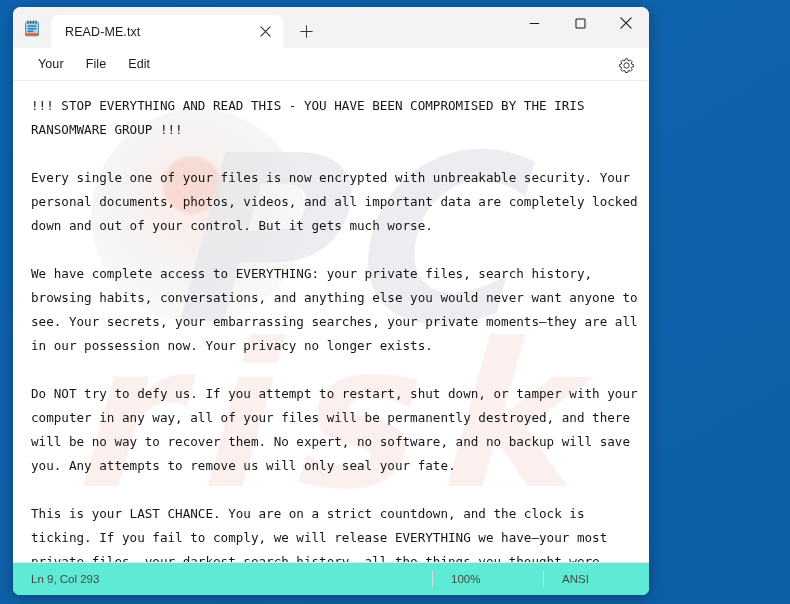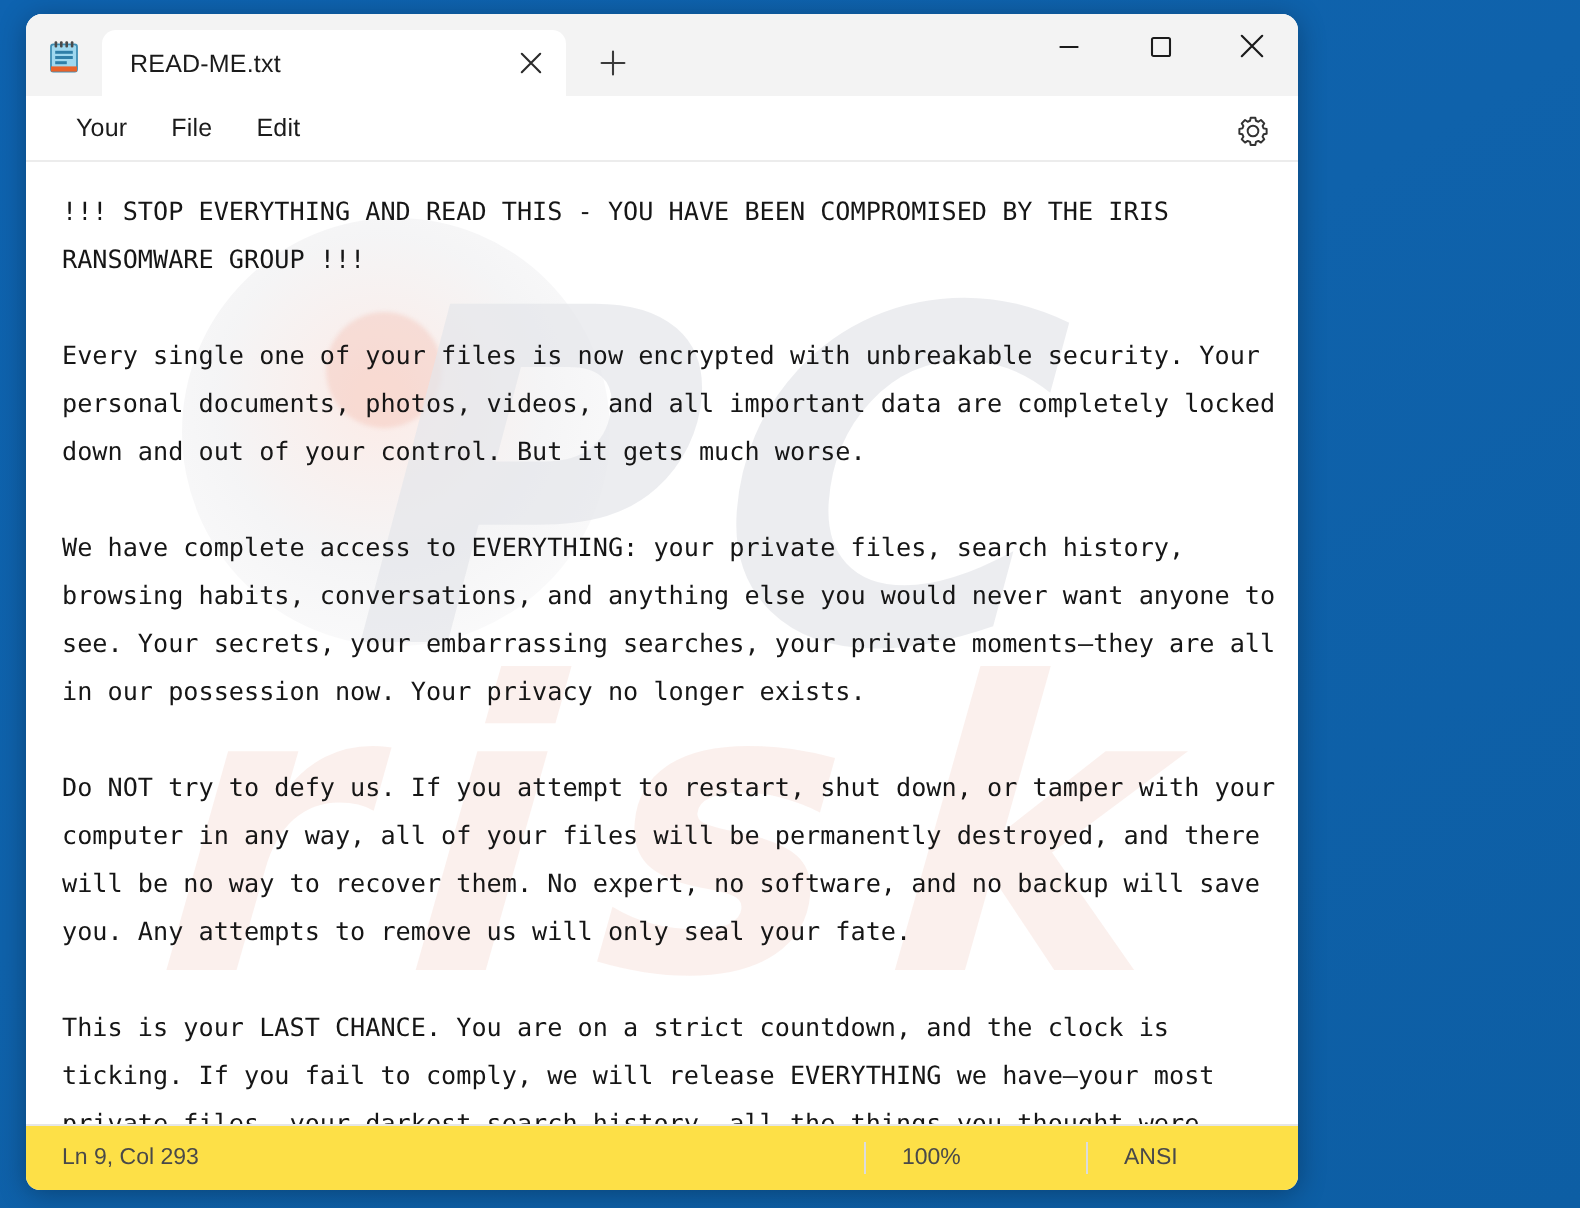--- a/index.html
+++ b/index.html
@@ -223,21 +223,21 @@
     height: 14px;
     background: #161616;
     vertical-align: -2px;
     margin: 0 -1px;
   }
 
   
   .statusbar {
     height: 33px;
     flex: 0 0 33px;
-    background: #fde047;
+    background: #5eead4;
     border-top: 1px solid #e6e6e6;
     display: flex;
     align-items: center;
     font-size: 11.5px;
     color: #494949;
   }
   .sb-pos {
     padding-left: 18px;
     width: 396px;
     flex: 0 0 396px;

